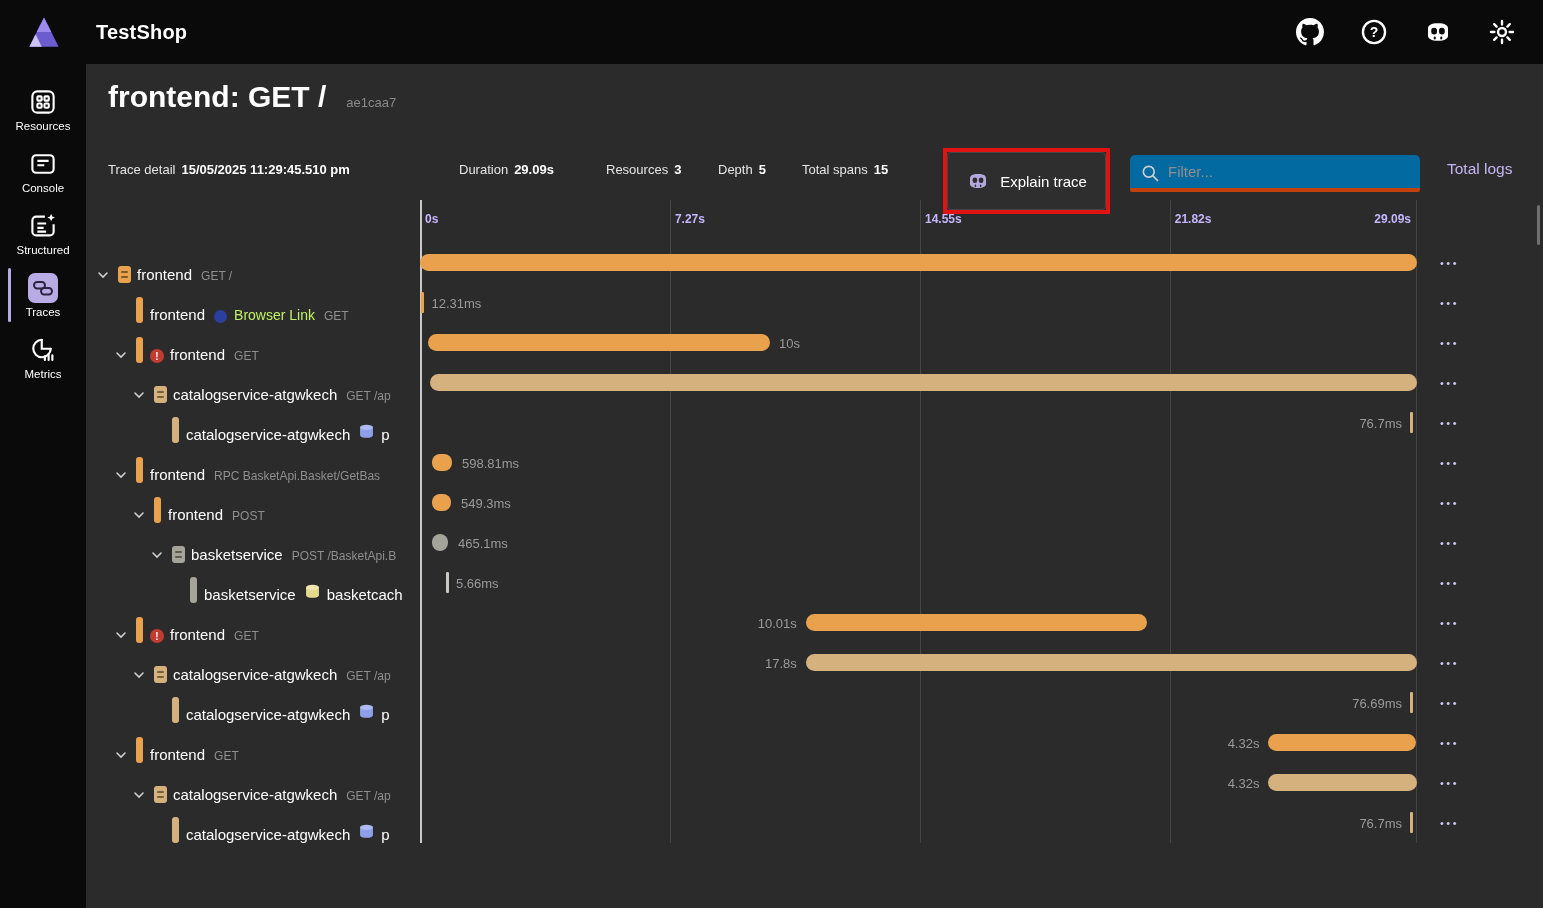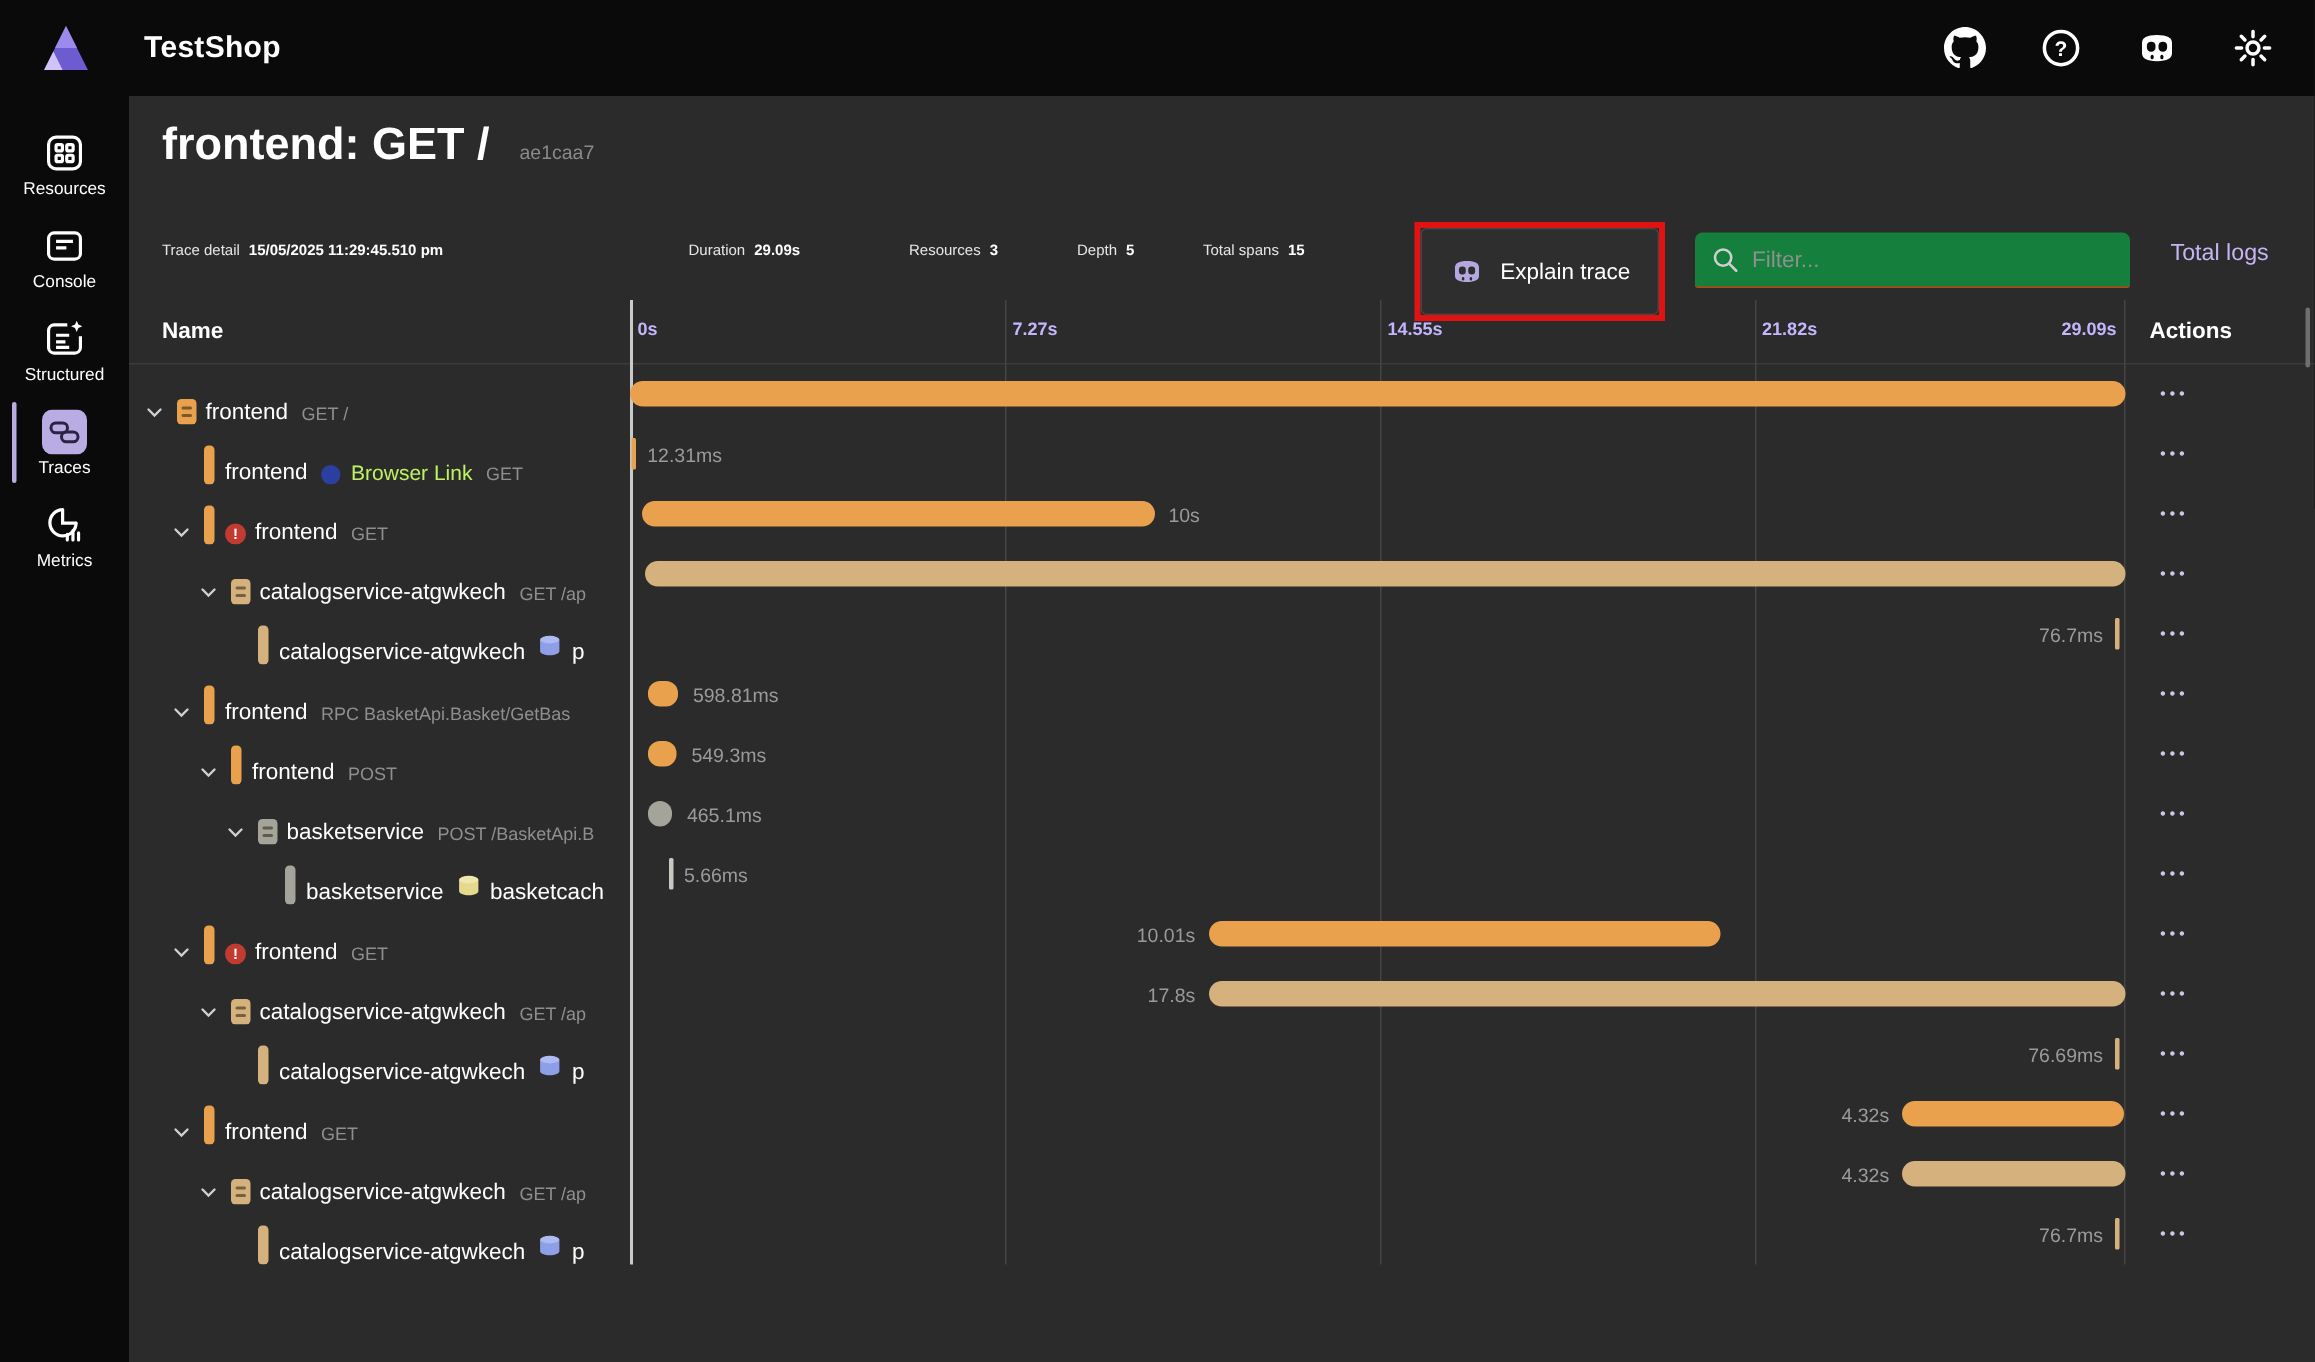--- a/index.html
+++ b/index.html
@@ -24,31 +24,31 @@
               background:#B9ABE4; border-radius:2px; }
 
   
   .main { position:absolute; left:86px; top:64px; width:1457px; height:844px; background:#2b2b2b; }
 
   .page-title-row { position:absolute; left:22px; top:16px; display:flex; align-items:baseline; }
   .page-title { color:#fff; font-size:30px; font-weight:700; }
   .trace-id { color:#8a8a8a; font-size:13px; margin-left:20px; }
 
   .detail-bar { position:absolute; left:0; top:80px; width:1457px; height:58px; }
-  .kv { position:absolute; top:18px; color:#e6e6e6; font-size:10px; white-space:nowrap; }
+  .kv { position:absolute; top:18px; color:#e6e6e6; font-size:13px; white-space:nowrap; }
   .kv b { color:#fff; font-weight:700; margin-left:6px; }
 
   .explain-box { position:absolute; left:857px; top:4px; width:167px; height:66px;
                  border:4px solid #E01212; display:flex; align-items:center; justify-content:center; }
   .explain-btn { width:100%; height:100%; background:#2e2e2e; border:1px solid #454545; border-radius:4px;
                  display:flex; align-items:center; justify-content:center; gap:10px; cursor:pointer;
                  color:#fff; font-size:15px; font-family:"Liberation Sans",sans-serif; }
 
   .filter-wrap { position:absolute; left:1044px; top:11px; width:290px; height:37px; }
-  .filter-input { width:100%; height:100%; background:#15803d; border:none; border-bottom:1px solid #c2410c;
+  .filter-input { width:100%; height:100%; background:#0369a1; border:none; border-bottom:4px solid #c2410c;
                   border-radius:5px 5px 2px 2px; color:#dcdcdc; font-size:15px; padding:0 10px 0 38px;
                   font-family:"Liberation Sans",sans-serif; outline:none; }
   .filter-input::placeholder { color:#8f8f8f; }
   .filter-search-ic { position:absolute; left:10px; top:8px; }
 
   .view-logs { position:absolute; left:1361px; top:16px; color:#C4B5F2; font-size:15.5px; cursor:pointer; }
 
   
   .thead { position:absolute; left:0; top:136px; width:1457px; height:43px; border-bottom:1px solid #3c3c3c; }
   .thead .name-h { position:absolute; left:22px; top:12px; color:#fff; font-size:15px; font-weight:700; }
@@ -203,24 +203,20 @@
       <svg class="filter-search-ic" width="20" height="20" viewBox="0 0 24 24" fill="none" stroke="#cfcfcf" stroke-width="2" stroke-linecap="round">
           <circle cx="10.5" cy="10.5" r="6.5"></circle>
           <path d="M15.5 15.5L21 21"></path>
         </svg>
       <input class="filter-input" type="text" placeholder="Filter..." style="">
     </div>
 
     <div class="view-logs">Total logs</div>
   </div>
 
-  <div class="thead">
-    <div class="name-h">Name</div>
-    <div class="actions-h">Actions</div>
-  </div>
 
   <div class="wave-region" id="waveRegion">
       <div class="gridline zero" style="left: 0%;"></div>
       <div class="tick-label" style="left: calc(0% + 5px);">0s</div>
       <div class="gridline" style="left: 25.07%;"></div>
       <div class="tick-label" style="left: calc(25.07% + 5px);">7.27s</div>
       <div class="gridline" style="left: 50.15%;"></div>
       <div class="tick-label" style="left: calc(50.15% + 5px);">14.55s</div>
       <div class="gridline" style="left: 75.2%;"></div>
       <div class="tick-label" style="left: calc(75.2% + 5px);">21.82s</div>

